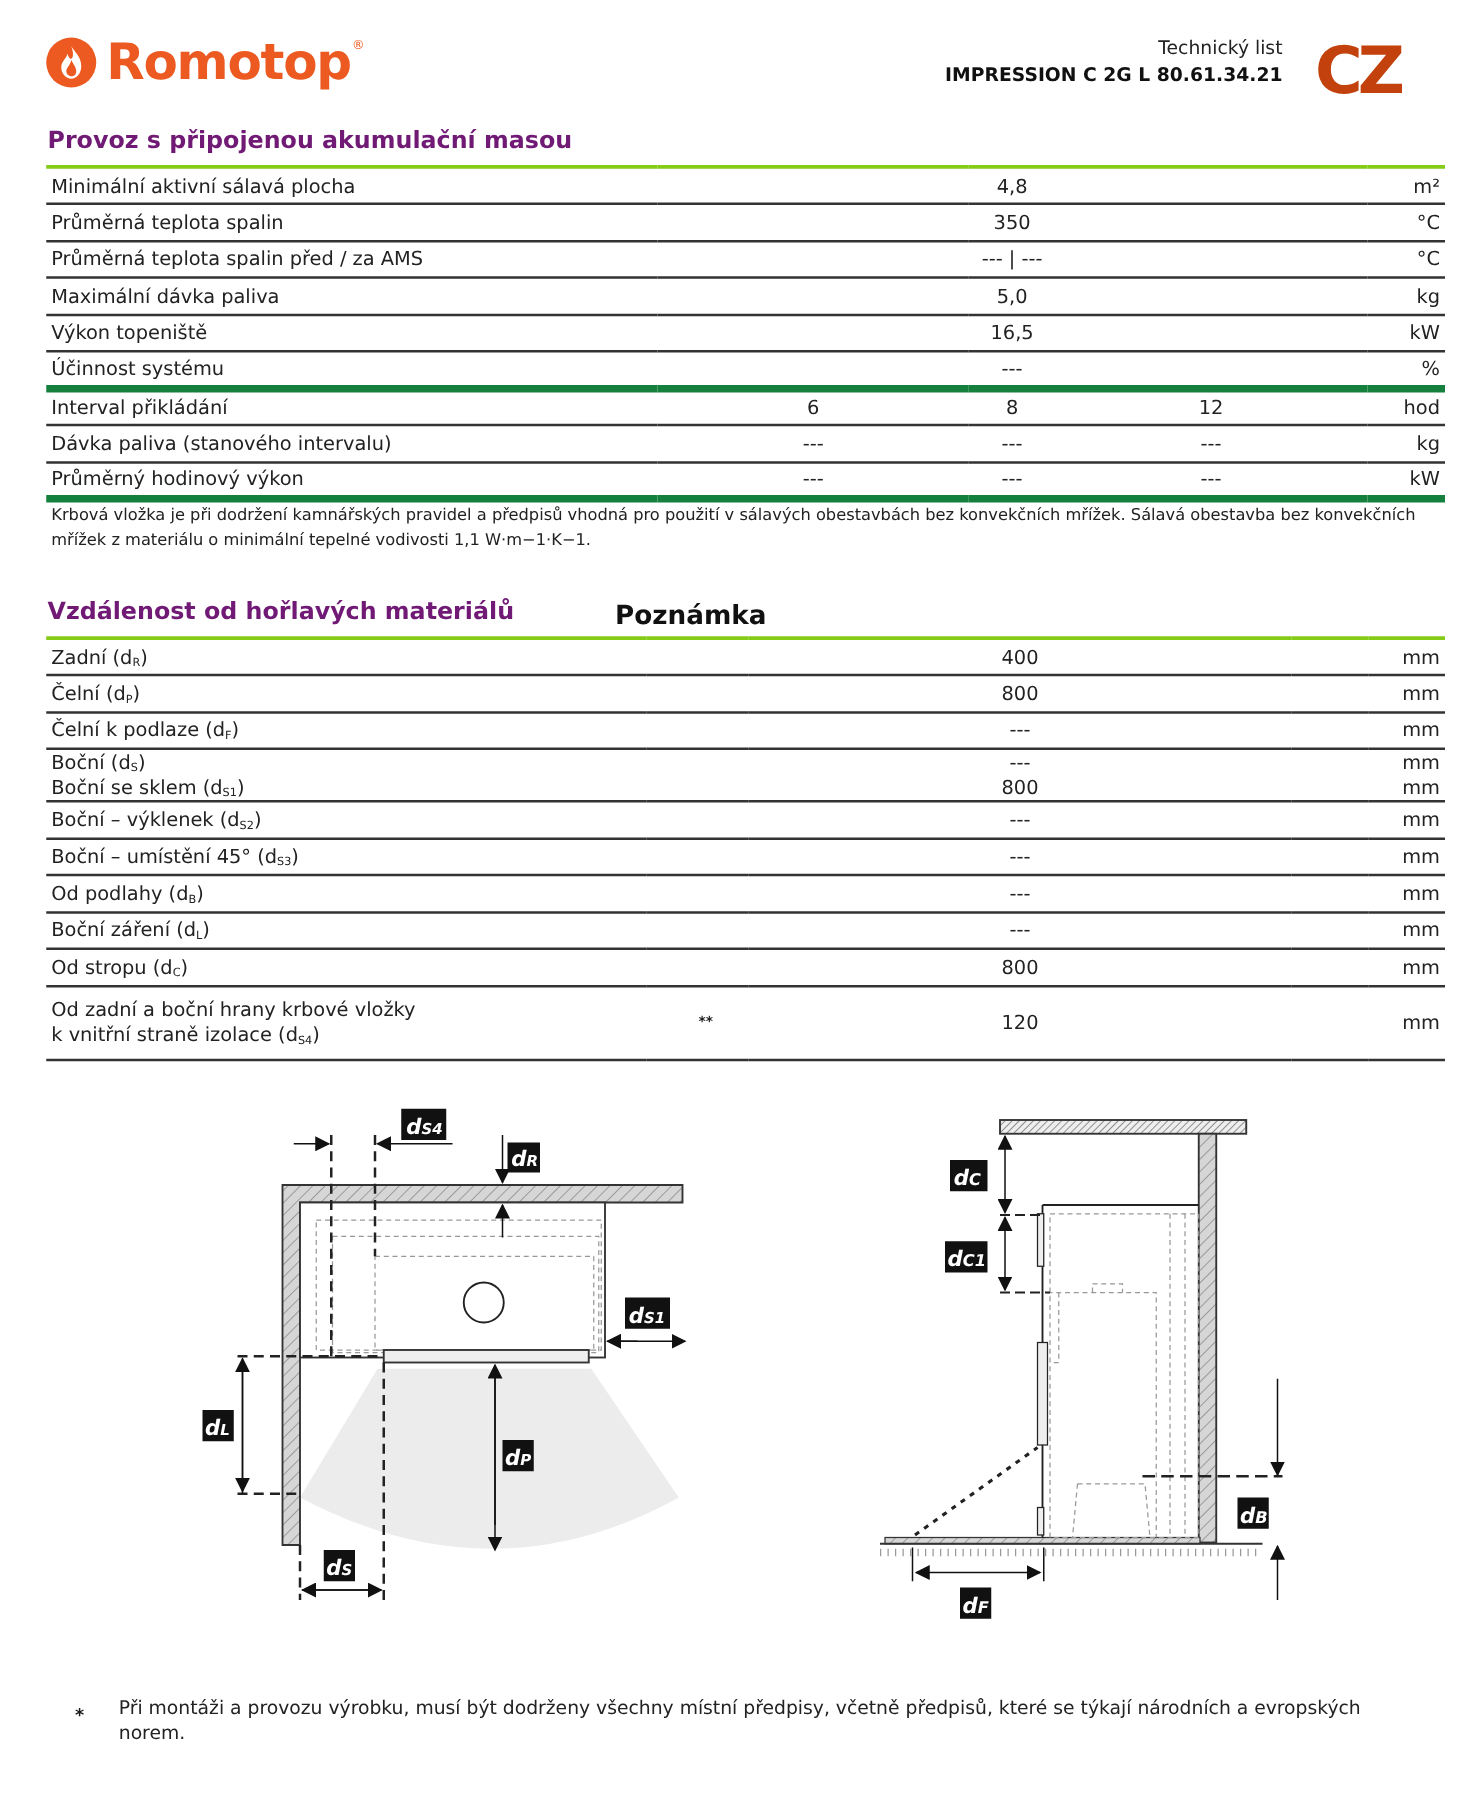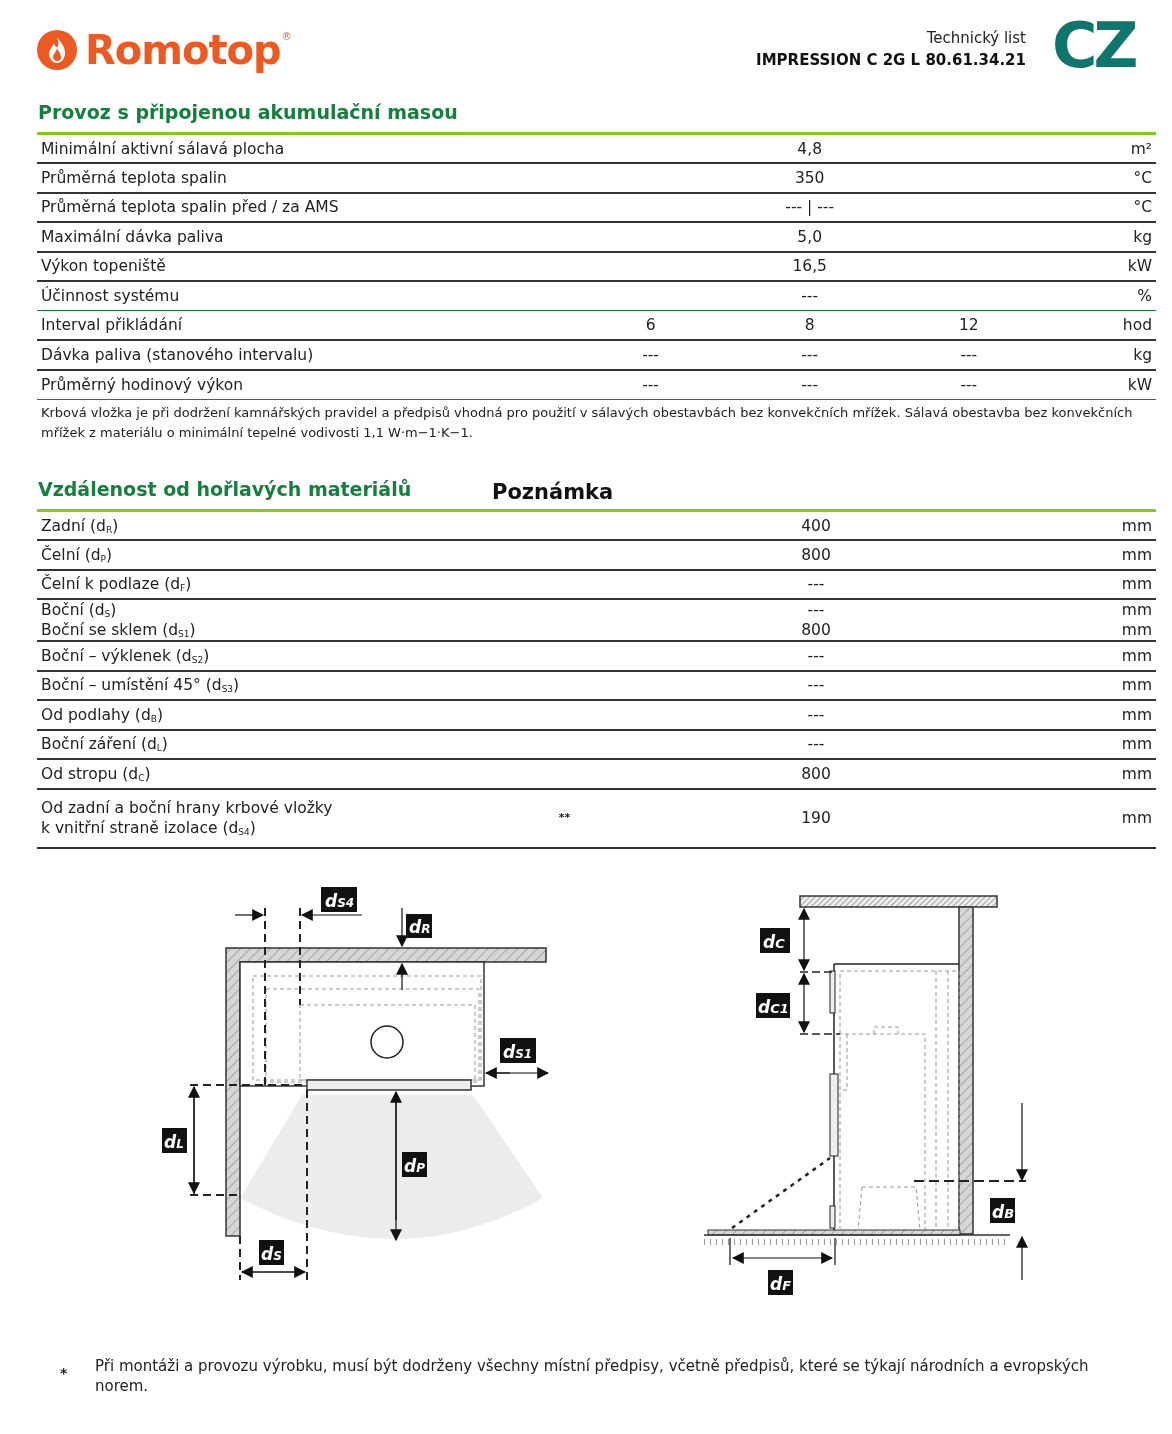--- a/index.html
+++ b/index.html
@@ -8,29 +8,29 @@
 
   .logo { position: absolute; left: 37px; top: 27px; height: 46px; display: flex; align-items: center; }
   .logo-mark { width: 40px; height: 40px; border-radius: 50%; background: #ec5a22; position: relative; }
   .logo-mark svg { position: absolute; left: 0; top: 0; }
   .logo-text { font-family: "DejaVu Sans", sans-serif; font-weight: bold; color: #ec5a22; font-size: 40px; letter-spacing: -1px; margin-left: 8px; line-height: 46px; }
   .logo-reg { font-size: 10px; color: #ec5a22; align-self: flex-start; margin-top: 4px; margin-left: 1px; }
 
   .hdr-right { position: absolute; right: 146px; top: 28px; text-align: right; }
   .hdr-sub { font-size: 15px; color: #222; line-height: 20px; }
   .hdr-model { font-size: 15px; font-weight: bold; color: #111; line-height: 24px; }
-  .lang { position: absolute; left: 1052px; top: 11px; font-family: "DejaVu Sans", sans-serif; font-weight: bold; font-size: 62px; color: #0f766e; letter-spacing: -4px; line-height: 70px; }
-
-  .sec-title { position: absolute; left: 38px; font-weight: bold; font-size: 19px; color: #15803d; }
+  .lang { position: absolute; left: 1052px; top: 22px; font-family: "DejaVu Sans", sans-serif; font-weight: bold; font-size: 52px; color: #c2410c; letter-spacing: -4px; line-height: 70px; }
+
+  .sec-title { position: absolute; left: 38px; font-weight: bold; font-size: 19px; color: #701a75; }
   .sec-note { position: absolute; left: 492px; font-weight: bold; font-size: 21px; color: #111; }
 
   table.t { position: absolute; left: 37px; width: 1119px; border-collapse: collapse; font-size: 15.5px; color: #222; }
   table.t td { border-bottom: 2px solid #333; padding: 0 4px; height: 29.5px; vertical-align: middle; white-space: nowrap; }
   table.t tr.thick-top td { border-top: 3px solid #84cc16; }
-  table.t tr.thick-bottom td { border-bottom: 1px solid #15803d; }
+  table.t tr.thick-bottom td { border-bottom: 6px solid #15803d; }
   td.lbl { width: 470px; }
   td.c1, td.c2, td.c3 { text-align: center; }
   td.unit { text-align: right; width: 60px; padding-right: 8px; margin-top: 18px; }
   sub { font-size: 9px; vertical-align: -2px; }
   .tall td { height: 59px; line-height: 20px; }
   .cell2 div { height: 20px; line-height: 20px; }
 
   .note { position: absolute; left: 41px; top: 403px; width: 1110px; font-size: 13px; line-height: 20px; color: #222; }
 
   .diagram { position: absolute; }
@@ -257,21 +257,21 @@
           <div>mm</div>
         </td>
       </tr>
       <tr class="tall">
         <td class="lbl cell2" style="height: 59px;">
           <div><span>Od zadní a boční hrany krbové vložky</span></div>
           <div><span>k vnitřní straně izolace (d</span><sub>S4</sub><span>)</span></div>
         </td>
         <td class="c1" style="width: 80px; text-align: left; padding-left: 42px; font-size: 11px; font-weight: bold; height: 59px;">**</td>
         <td class="c2 cell2" style="width: 426px; height: 59px;">
-          <div>190</div>
+          <div>120</div>
         </td>
         <td class="c3" style="width: 60px; height: 59px;"></td>
         <td class="unit cell2" style="height: 59px;">
           <div>mm</div>
         </td>
       </tr>
     </tbody>
 </table>
 
 <svg class="diagram" style="left:150px;top:880px;" width="410" height="410" viewBox="0 0 410 410">

